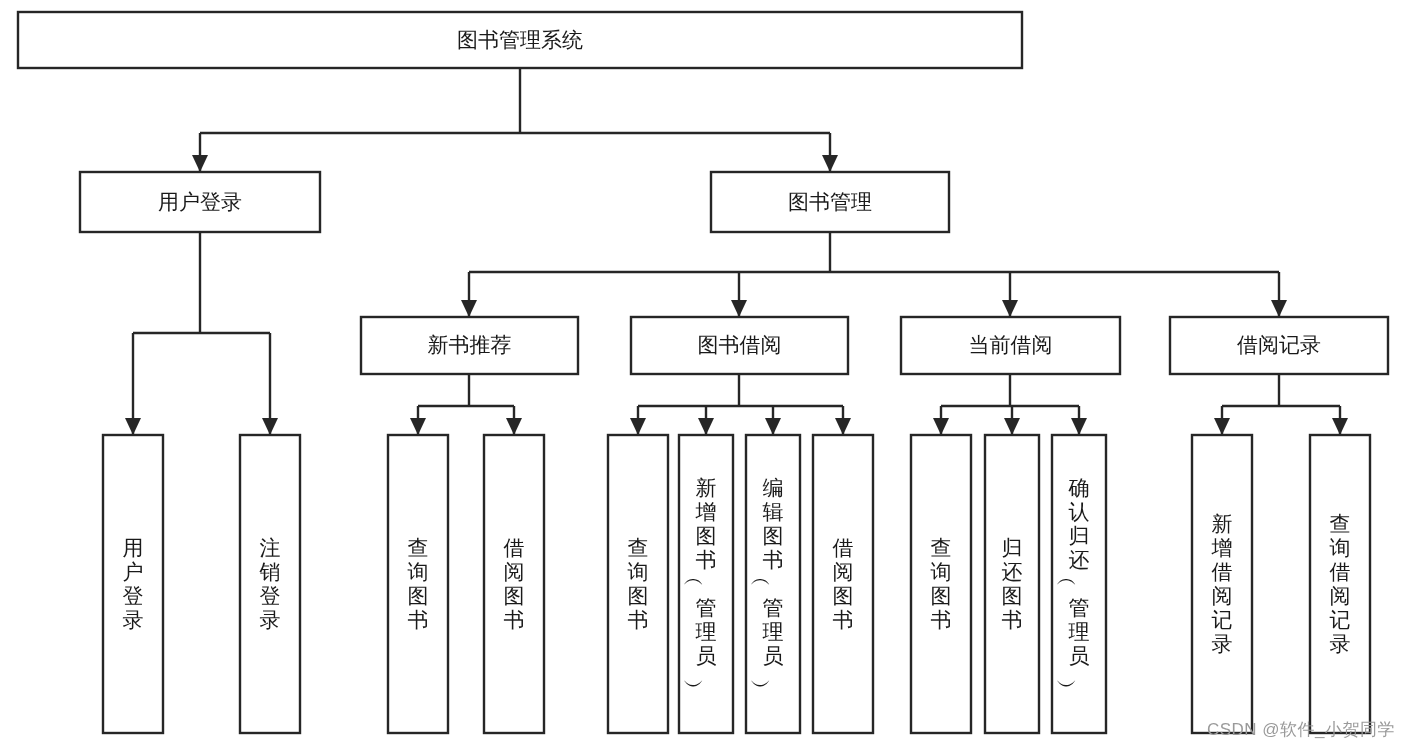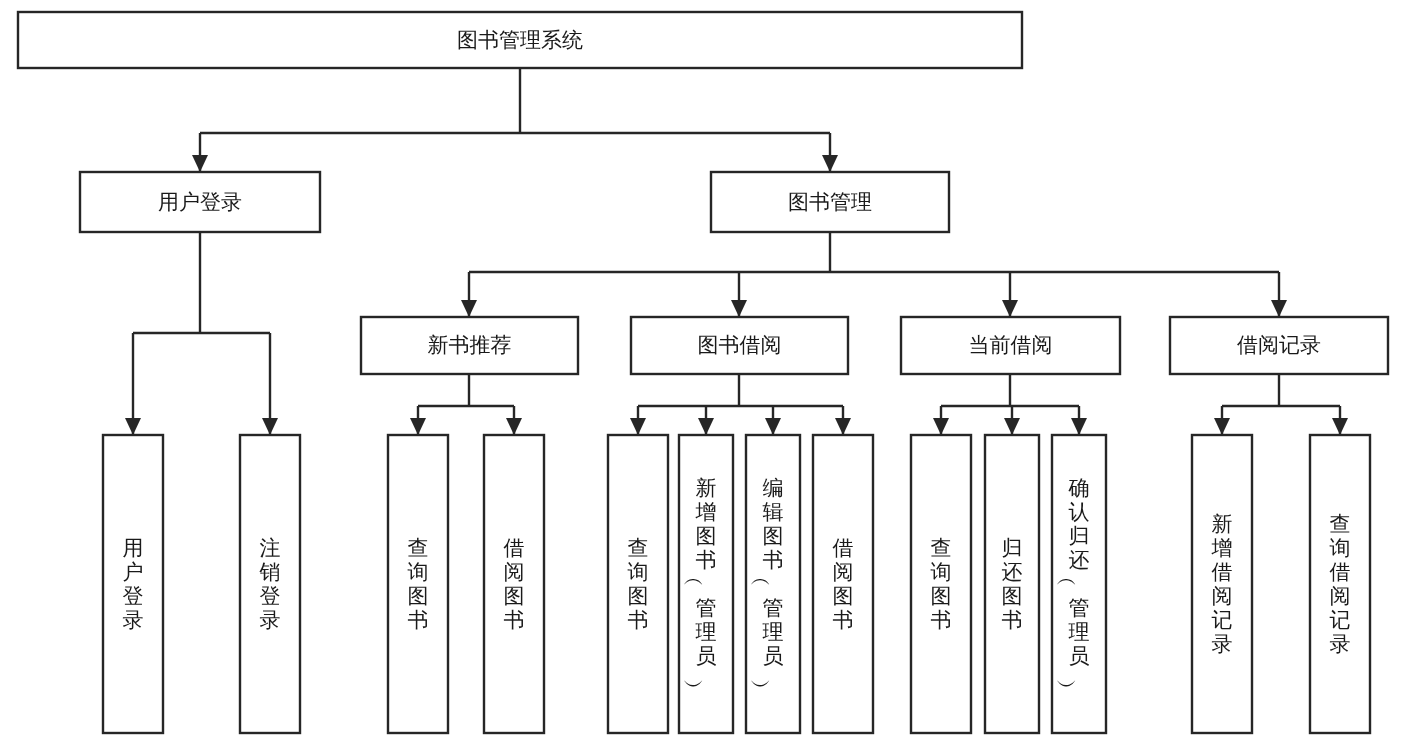--- a/index.html
+++ b/index.html
@@ -208,13 +208,14 @@
         <g>
           <rect x="1192" y="435" width="60" height="298" class="node-box"></rect>
           <text x="1222" class="node-label-v" y="530.72"><tspan x="1222" dy="0">新</tspan><tspan x="1222" dy="24">增</tspan><tspan x="1222" dy="24">借</tspan><tspan x="1222" dy="24">阅</tspan><tspan x="1222" dy="24">记</tspan><tspan x="1222" dy="24">录</tspan></text>
         </g>
         <g>
           <rect x="1310" y="435" width="60" height="298" class="node-box"></rect>
           <text x="1340" class="node-label-v" y="530.72"><tspan x="1340" dy="0">查</tspan><tspan x="1340" dy="24">询</tspan><tspan x="1340" dy="24">借</tspan><tspan x="1340" dy="24">阅</tspan><tspan x="1340" dy="24">记</tspan><tspan x="1340" dy="24">录</tspan></text>
         </g>
       </g>
   </svg>
+  <div class="watermark">CSDN @软件_小贺同学</div>
 </div>
 
 </body></html>

